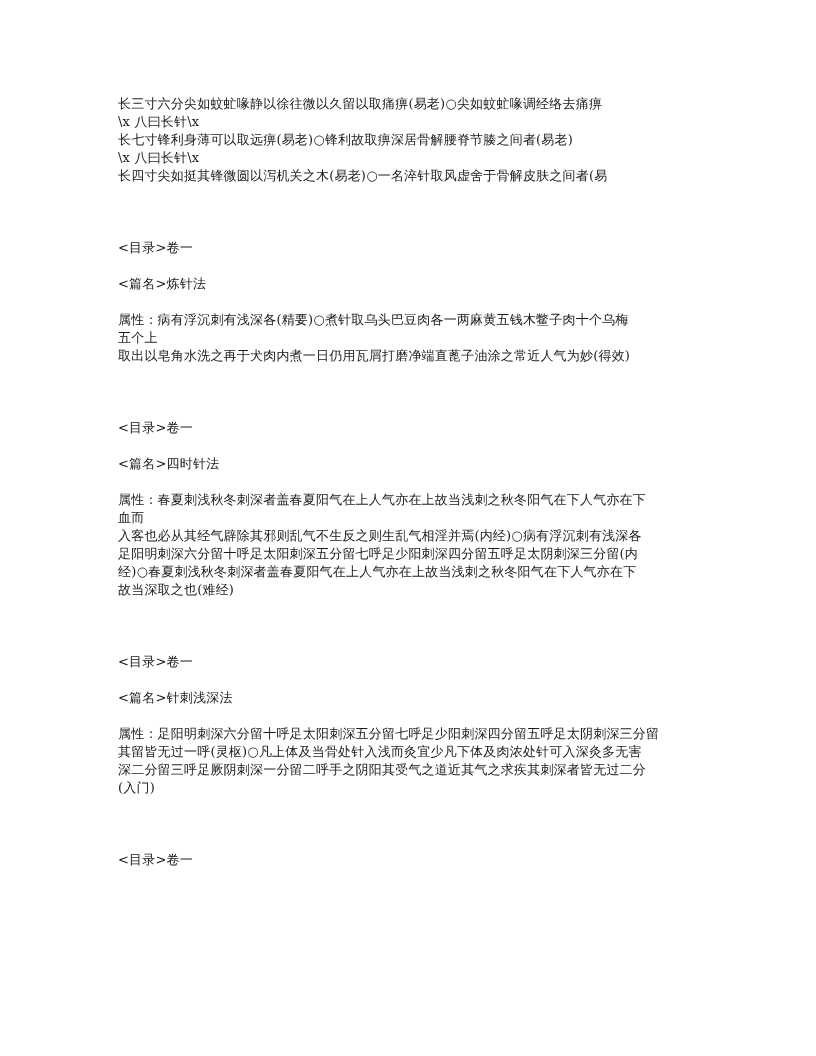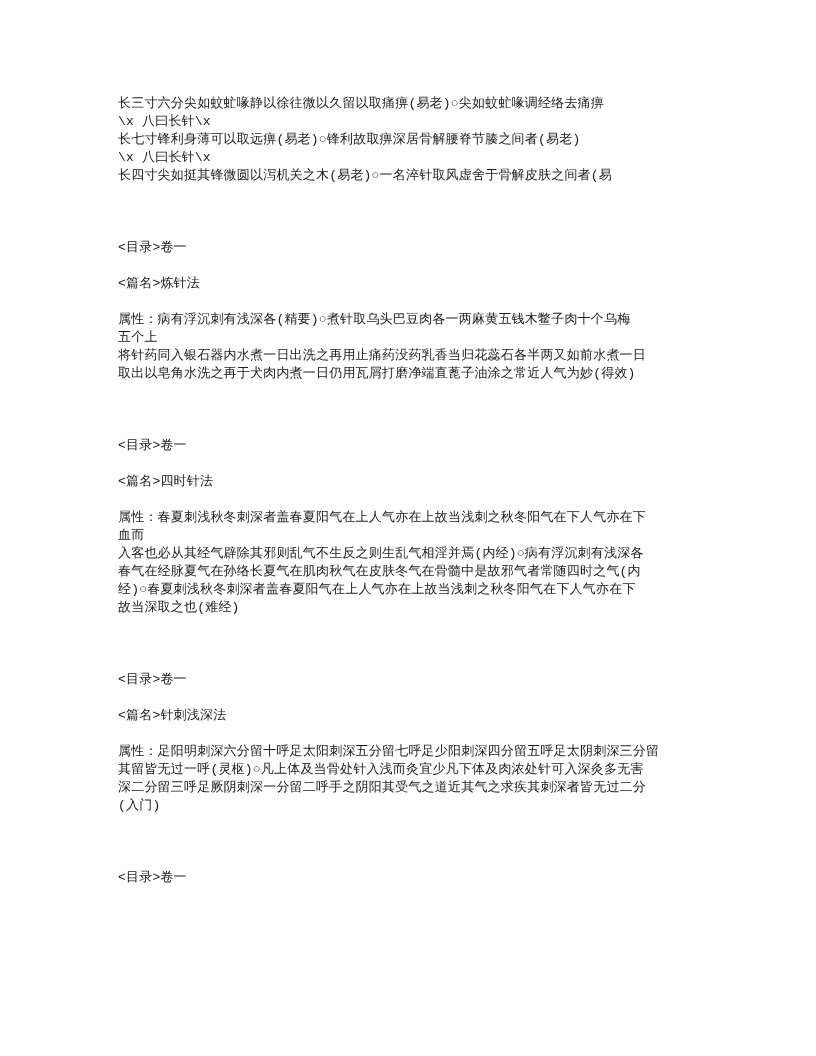--- a/index.html
+++ b/index.html
@@ -1,18 +1,18 @@
 <!DOCTYPE html>
 <html><head>
   <meta charset="utf-8">
   <style>
     html, body { margin: 0; padding: 0; background: #ffffff; }
     body { width: 816px; height: 1056px; position: relative; overflow: hidden;
       font-family: "DejaVu Serif", "Liberation Serif", serif; color: #1a1a1a; }
-    .page { position: absolute; left: 118px; top: 95px; width: 590px; font-family: Liberation Mono, monospace; }
+    .page { position: absolute; left: 118px; top: 95px; width: 590px; }
     .line { font-size: 13px; line-height: 18px; white-space: nowrap; letter-spacing: 0.2px; }
     .gap-l { height: 54px; }
     .gap-s { height: 18px; }
   </style>
 </head>
 <body>
 
 <div class="page">
 
   <div>
@@ -25,35 +25,34 @@
 
   <div class="gap-l"></div>
 
   <div>
     <div class="line">&lt;目录&gt;卷一</div>
     <div class="gap-s"></div>
     <div class="line">&lt;篇名&gt;炼针法</div>
     <div class="gap-s"></div>
     <div class="line">属性：病有浮沉刺有浅深各(精要)○煮针取乌头巴豆肉各一两麻黄五钱木鳖子肉十个乌梅</div>
     <div class="line">五个上</div>
-    <div class="line">将针药同入银石器内水煮一日出洗之再用止痛药没药乳香当归花蕊石各半两又如前水煮一日</div>
     <div class="line">取出以皂角水洗之再于犬肉内煮一日仍用瓦屑打磨净端直蓖子油涂之常近人气为妙(得效)</div>
   </div>
 
   <div class="gap-l"></div>
 
   <div>
     <div class="line">&lt;目录&gt;卷一</div>
     <div class="gap-s"></div>
     <div class="line">&lt;篇名&gt;四时针法</div>
     <div class="gap-s"></div>
     <div class="line">属性：春夏刺浅秋冬刺深者盖春夏阳气在上人气亦在上故当浅刺之秋冬阳气在下人气亦在下</div>
     <div class="line">血而</div>
     <div class="line">入客也必从其经气辟除其邪则乱气不生反之则生乱气相淫并焉(内经)○病有浮沉刺有浅深各</div>
-    <div class="line">春气在经脉夏气在孙络长夏气在肌肉秋气在皮肤冬气在骨髓中是故邪气者常随四时之气(内</div>
+    <div class="line">足阳明刺深六分留十呼足太阳刺深五分留七呼足少阳刺深四分留五呼足太阴刺深三分留(内</div>
     <div class="line">经)○春夏刺浅秋冬刺深者盖春夏阳气在上人气亦在上故当浅刺之秋冬阳气在下人气亦在下</div>
     <div class="line">故当深取之也(难经)</div>
   </div>
 
   <div class="gap-l"></div>
 
   <div>
     <div class="line">&lt;目录&gt;卷一</div>
     <div class="gap-s"></div>
     <div class="line">&lt;篇名&gt;针刺浅深法</div>

